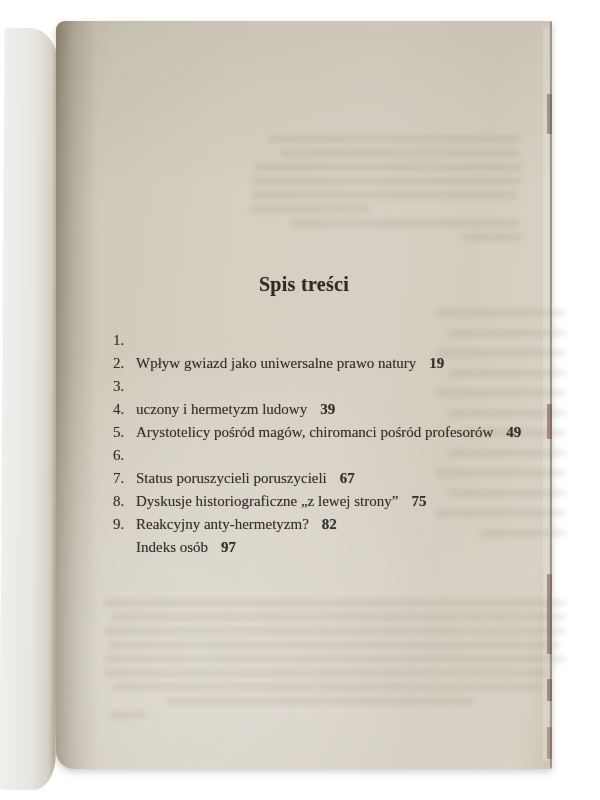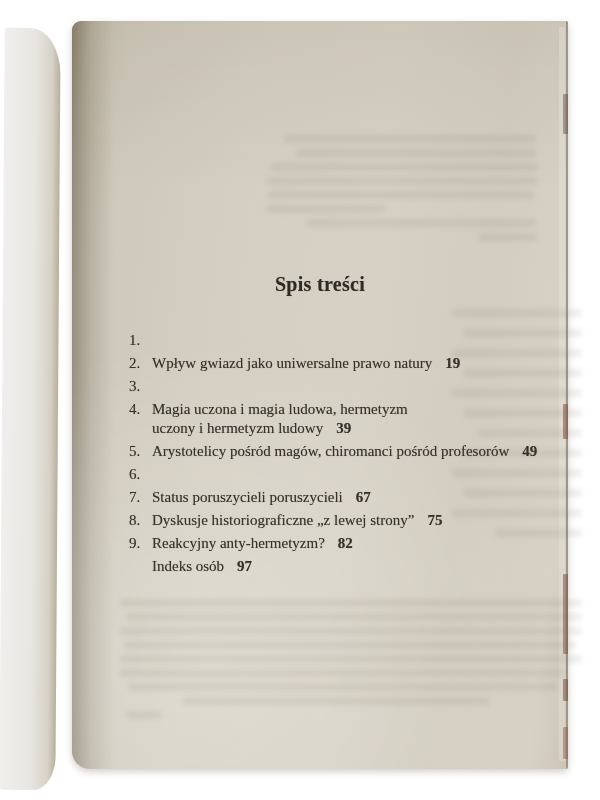--- a/index.html
+++ b/index.html
@@ -6,21 +6,21 @@
   .photo{position:relative;width:600px;height:800px;background:#ffffff;overflow:hidden;
          font-family:"Liberation Serif","DejaVu Serif",serif;}
 
   
   .facing-page{position:absolute;left:2px;top:28px;width:56px;height:762px;
     background:linear-gradient(90deg,#f0efed 0%,#e8e6e2 55%,#d6d1c5 86%,#b7af9c 100%);
     border-radius:4px 30px 22px 4px / 4px 46px 34px 4px;
     transform:rotate(.4deg);}
 
   
-  .page{position:absolute;left:72px;top:21px;width:496px;height:748px;
+  .page{position:absolute;left:56px;top:21px;width:496px;height:748px;
     background:linear-gradient(97deg,#b2aa96 0%,#c7c0af 3%,#cfc9bb 10%,#d5cfc2 32%,#d7d1c5 56%,#d3cdc0 76%,#d8d2c6 93%,#ccc5b6 100%);
     border-radius:9px 3px 4px 18px;
     box-shadow:0 3px 7px rgba(105,95,78,.30);}
   .lighting{position:absolute;inset:0;pointer-events:none;border-radius:inherit;
     background:radial-gradient(120% 80% at 28% 85%,rgba(255,255,255,.28),rgba(255,255,255,0) 55%),
                linear-gradient(180deg,rgba(118,108,88,.10),rgba(118,108,88,0) 22%);}
   .gutter{position:absolute;left:0;top:0;bottom:0;width:42px;border-radius:9px 0 0 18px;
     background:linear-gradient(90deg,rgba(77,68,50,.42) 0%,rgba(77,68,50,.16) 45%,rgba(77,68,50,0) 100%);}
 
   
@@ -146,21 +146,20 @@
           </span>
         </div>
 
         <div class="toc-row">
           <span class="num">3.</span>
         </div>
 
         <div class="toc-row">
           <span class="num">4.</span>
           <span class="txt">
-            <span class="line">Magia uczona i magia ludowa, hermetyzm</span>
             <span class="line"><span>uczony i hermetyzm ludowy</span><b class="pg">39</b></span>
           </span>
         </div>
 
         <div class="toc-row">
           <span class="num">5.</span>
           <span class="txt">
             <span class="line"><span>Arystotelicy pośród magów, chiromanci pośród profesorów</span><b class="pg">49</b></span>
           </span>
         </div>

